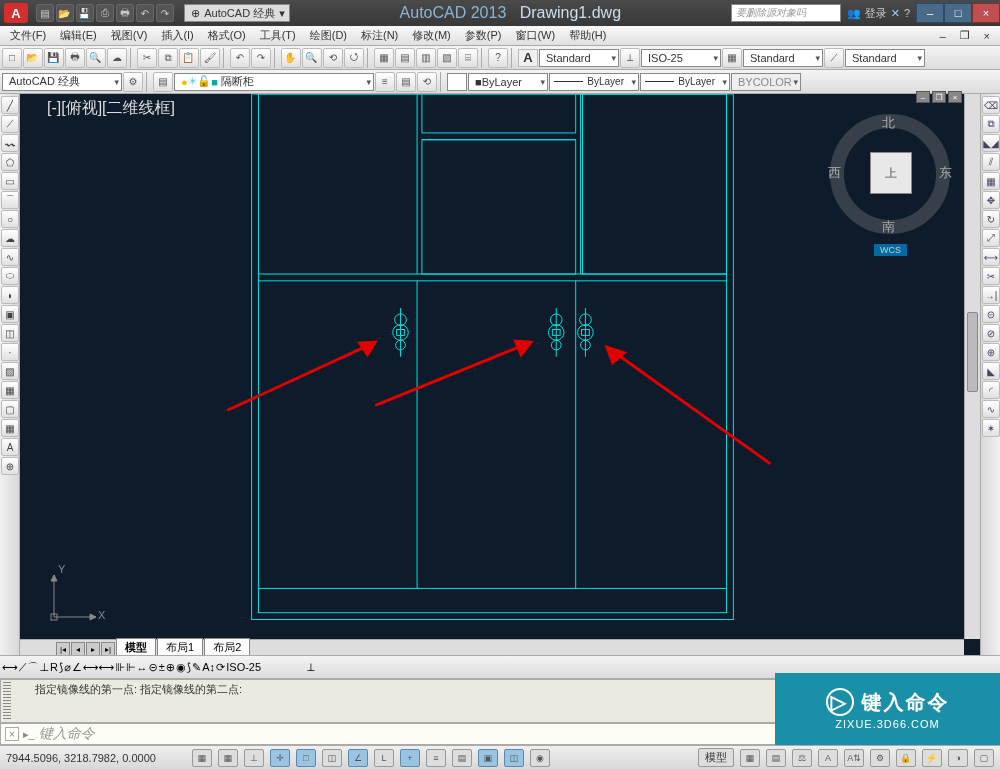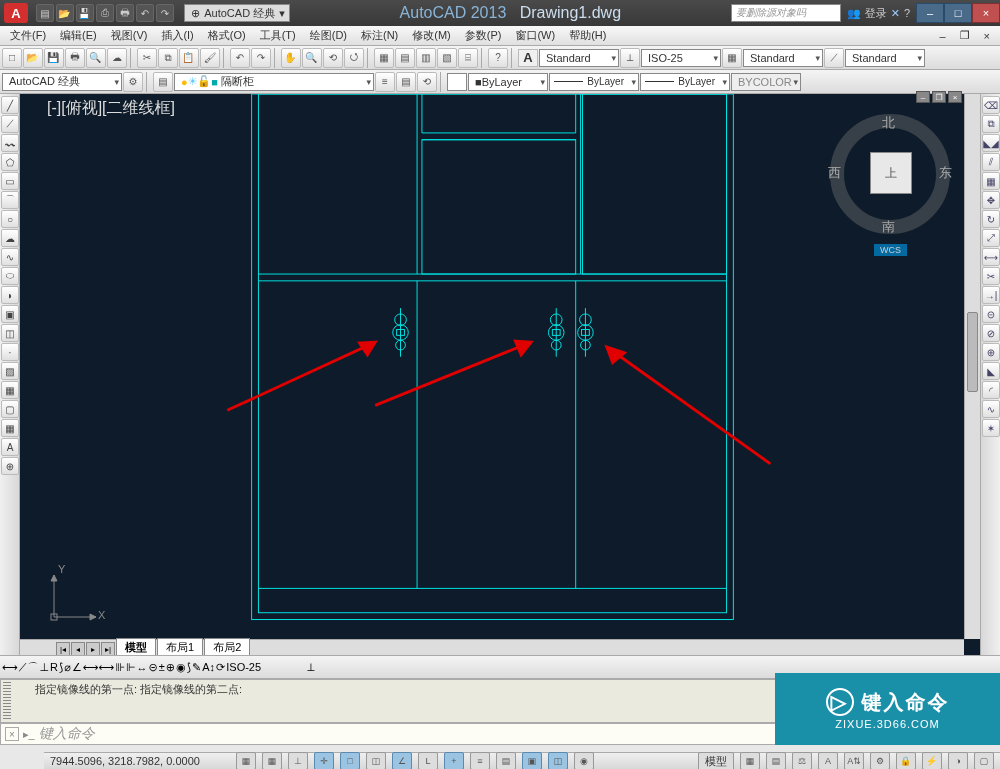--- a/index.html
+++ b/index.html
@@ -66,21 +66,21 @@
 
 .cmd-history { position:absolute; left:0; right:0; bottom:46px; height:44px; background:#eaeadf; border:1px solid #aaa; padding:2px 6px; font-size:11px; color:#333; line-height:14px; overflow:hidden; }
 .cmd-history .handle { position:absolute; left:2px; top:2px; bottom:2px; width:8px; background:repeating-linear-gradient(#888,#888 1px,#eaeadf 1px,#eaeadf 3px); }
 .cmd-history .lines { margin-left:28px; }
 
 .cmd-input { position:absolute; left:0; right:0; bottom:24px; height:22px; background:#fdfdf5; border:1px solid #aaa; display:flex; align-items:center; padding:0 4px; gap:4px; }
 .cmd-input .cross { width:14px;height:14px;border:1px solid #aaa;color:#888;font-size:10px;display:flex;align-items:center;justify-content:center; }
 .cmd-input .arrow { color:#888; }
 .cmd-input .text { color:#999; font-style:italic; font-size:14px;text-align:center; }
 
-.statusbar { position:absolute; left:0; right:0; bottom:0; height:17px; background:linear-gradient(#f0f0f0,#d8d8d8); border-top:1px solid #aaa; display:flex; align-items:center; padding:0 6px; gap:6px; font-size:11px; color:#333;margin-left:44px; }
+.statusbar { position:absolute; left:0; right:0; bottom:0; height:24px; background:linear-gradient(#f0f0f0,#d8d8d8); border-top:1px solid #aaa; display:flex; align-items:center; padding:0 6px; gap:6px; font-size:11px; color:#333; }
 .statusbar .coords { min-width:180px; }
 .statusbar .sbtn { width:20px;height:18px;border:1px solid #999;background:#ddd;border-radius:2px;display:flex;align-items:center;justify-content:center;font-size:9px;color:#555; }
 .statusbar .sbtn.on { background:#9bc4e2; border-color:#5a8ab0; }
 .statusbar .spacer { flex:1; }
 .statusbar .label { padding:1px 6px; border:1px solid #999; background:#ddd; border-radius:2px; }
 
 .watermark { position:absolute; right:0; bottom:24px; width:225px; height:72px; background:#1a8fa8; color:#fff; display:flex; flex-direction:column; align-items:center; justify-content:center; gap:2px; }
 .watermark .big { font-size:20px; font-weight:bold; letter-spacing:2px; display:flex; align-items:center; gap:8px; }
 .watermark .play { width:28px;height:28px;border:2px solid #fff;border-radius:50%;display:flex;align-items:center;justify-content:center; }
 .watermark .small { font-size:11px; letter-spacing:1px; }

